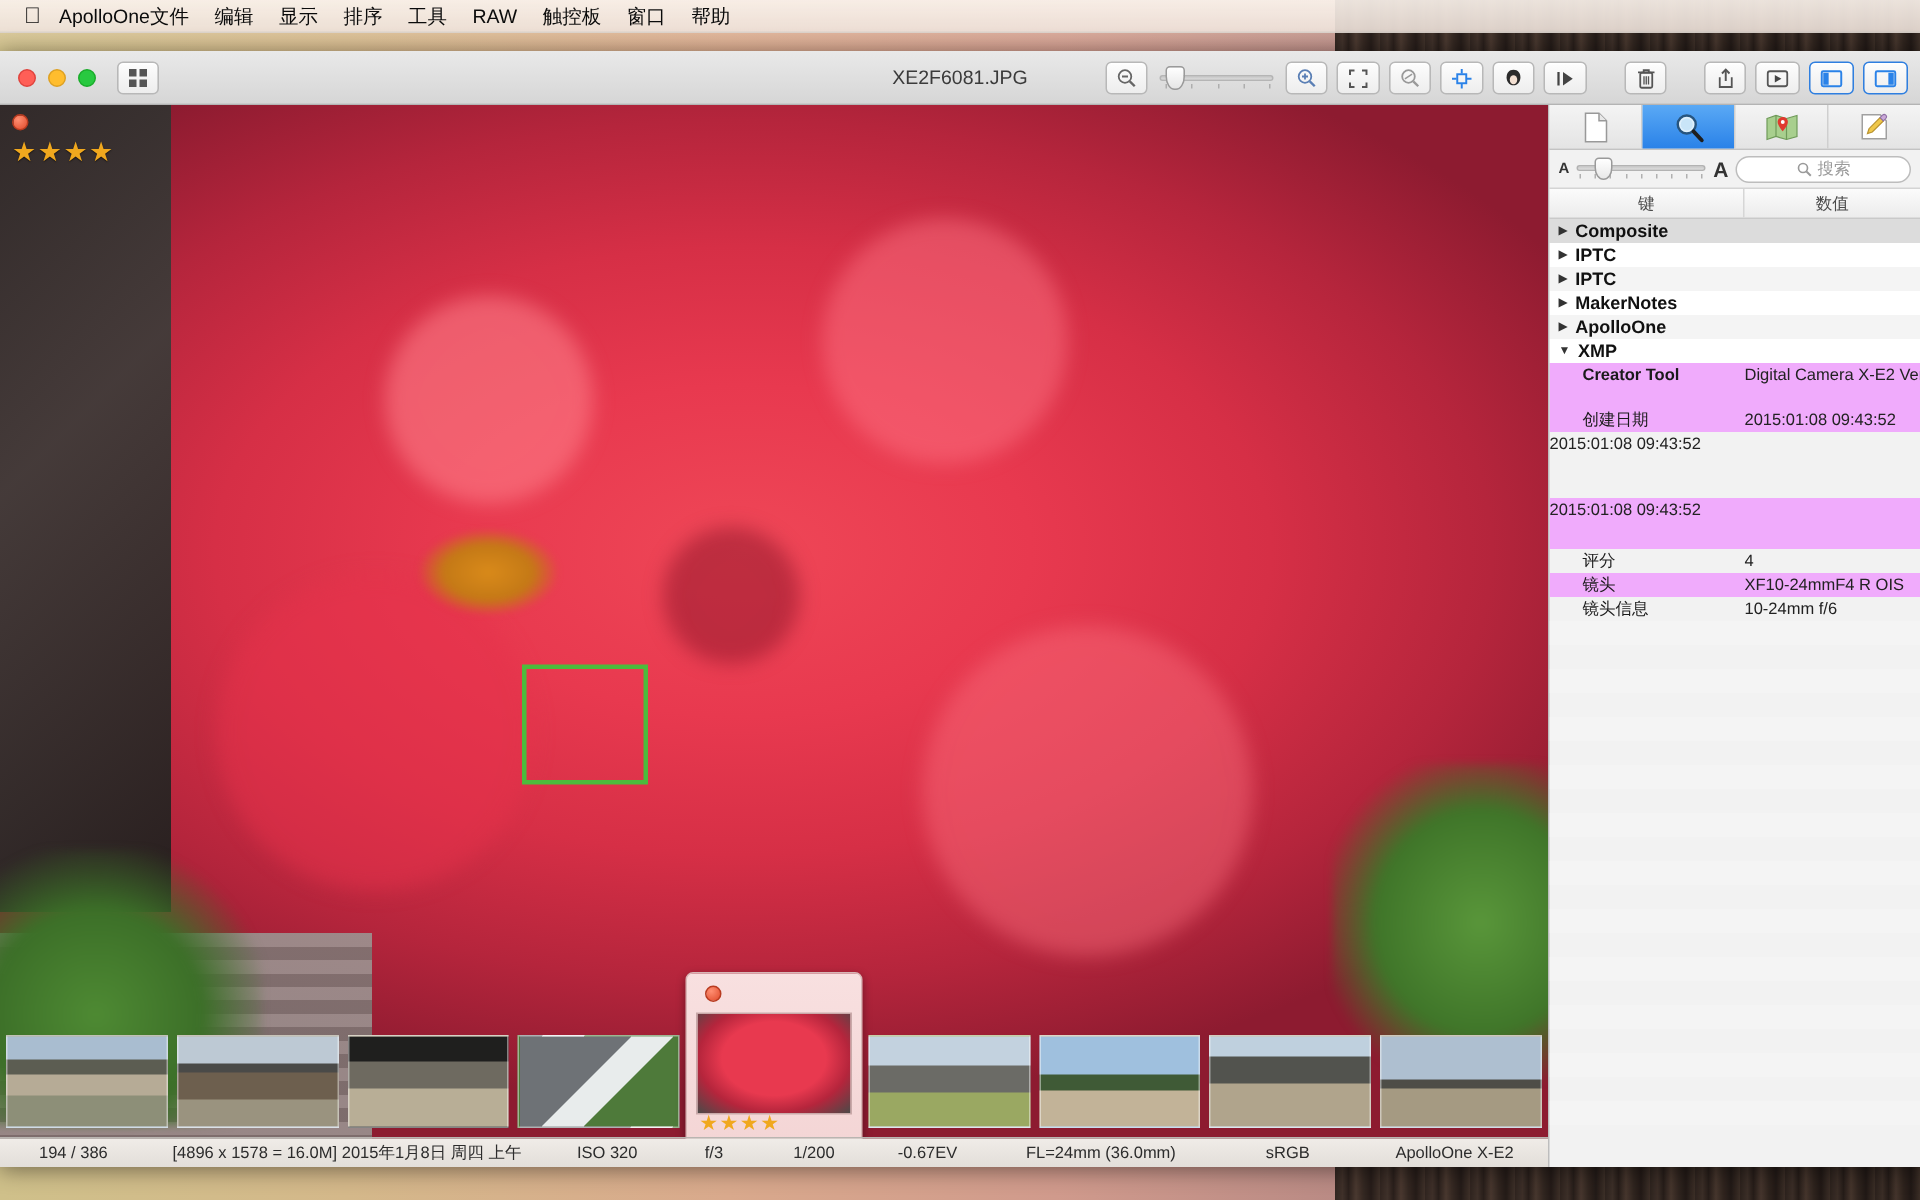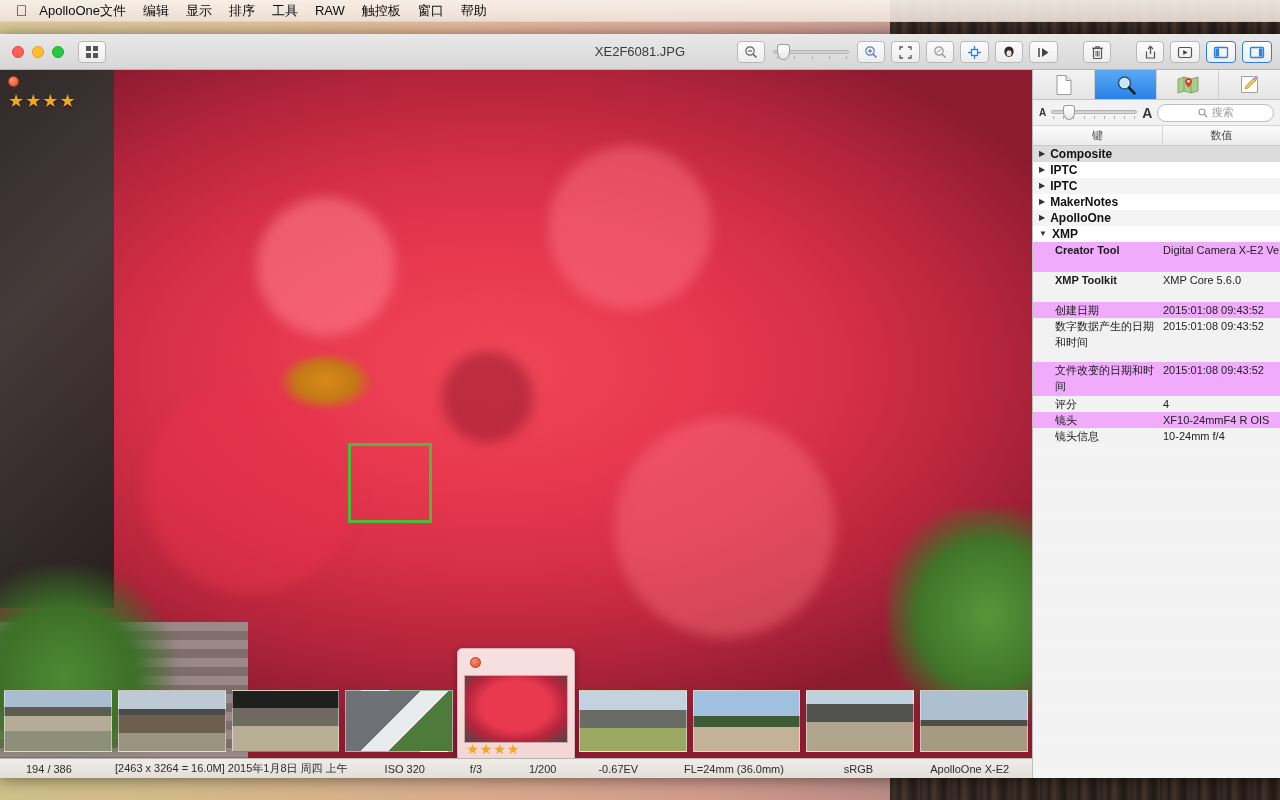--- a/index.html
+++ b/index.html
@@ -467,21 +467,21 @@
           <div class="cap">XE2F6084.JPG</div>
         </div>
         <div class="thumb">
           <div class="img sc-field"></div>
           <div class="cap">XE2F6085.JPG</div>
         </div>
       </div>
 
       <div id="statusbar">
         <span style="width:110px">194 / 386</span>
-        <span style="width:300px">[2463 x 3264 = 16.0M] 2015年1月8日 周四 上午</span>
+        <span style="width:300px">[4896 x 1578 = 16.0M] 2015年1月8日 周四 上午</span>
         <span style="width:90px">ISO 320</span>
         <span style="width:70px">f/3</span>
         <span style="width:80px">1/200</span>
         <span style="width:90px">-0.67EV</span>
         <span style="width:170px">FL=24mm (36.0mm)</span>
         <span style="width:110px">sRGB</span>
         <span style="width:140px">ApolloOne X-E2</span>
       </div>
     </div>
 
@@ -573,47 +573,41 @@
         </div>
         <div class="row group" style="background:#fff">
           <span class="tri">▼</span>
           <span>XMP</span>
         </div>
 
         <div class="row alt" style="min-height:30px">
           <span class="k bold">Creator Tool</span>
           <span class="v">Digital Camera X-E2 Ver3.00</span>
         </div>
-        <div class="row" style="min-height:30px">
-          <span class="k bold">XMP Toolkit</span>
-          <span class="v">XMP Core 5.6.0</span>
-        </div>
         <div class="row alt">
           <span class="k">创建日期</span>
           <span class="v">2015:01:08 09:43:52</span>
         </div>
         <div class="row" style="min-height:44px">
-          <span class="k" style="width:130px;padding-right:8px">数字数据产生的日期和时间</span>
           <span class="v">2015:01:08 09:43:52</span>
         </div>
         <div class="row alt" style="min-height:34px">
-          <span class="k" style="width:130px;padding-right:8px">文件改变的日期和时间</span>
           <span class="v">2015:01:08 09:43:52</span>
         </div>
         <div class="row">
           <span class="k">评分</span>
           <span class="v">4</span>
         </div>
         <div class="row alt">
           <span class="k">镜头</span>
           <span class="v">XF10-24mmF4 R OIS</span>
         </div>
         <div class="row">
           <span class="k">镜头信息</span>
-          <span class="v">10-24mm f/4</span>
+          <span class="v">10-24mm f/6</span>
         </div>
 
         <div class="spacer-rows">
           <div class="srow alt"></div>
             <div class="srow"></div>
           <div class="srow alt"></div>
             <div class="srow"></div>
           <div class="srow alt"></div>
             <div class="srow"></div>
           <div class="srow alt"></div>

